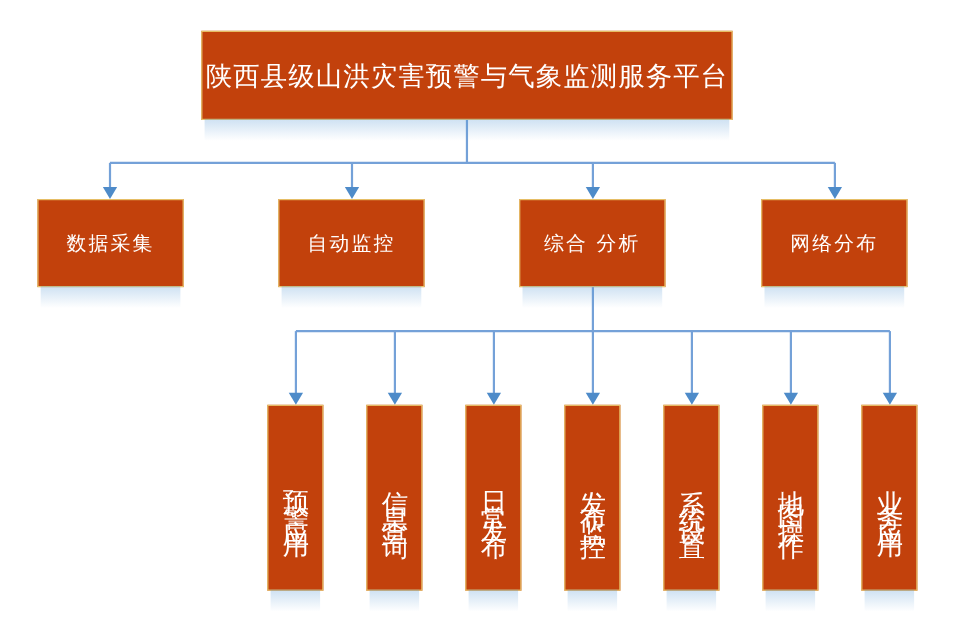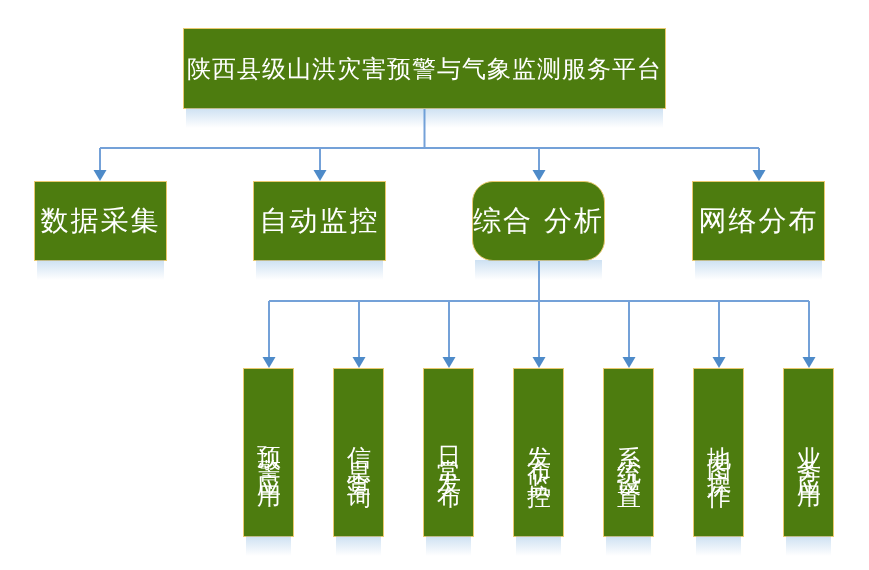--- a/index.html
+++ b/index.html
@@ -17,21 +17,21 @@
   }
   svg.connectors {
     position: absolute;
     left: 0; top: 0;
     width: 869px; height: 570px;
     z-index: 1;
     pointer-events: none;
   }
   .node {
     position: absolute;
-    background: #4d7c0f;
+    background: #c2410c;
     border: 1px solid #E9C96E;
     color: #ffffff;
     display: flex;
     align-items: center;
     justify-content: center;
     box-sizing: border-box;
     z-index: 2;
     text-align: center;
   }
   
@@ -46,26 +46,26 @@
   }
   .node-root {
     left: 183px; top: 28px;
     width: 483px; height: 81px;
     font-size: 24px;
     letter-spacing: 1px;
   }
   .node-l2 {
     top: 181px;
     width: 133px; height: 80px;
-    font-size: 28px;
+    font-size: 18px;
     letter-spacing: 2px;
   }
   .l2-0 { left: 34px; }
   .l2-1 { left: 253px; justify-content: center; }
-  .l2-2 { left: 472px; border-radius: 21px; }
+  .l2-2 { left: 472px; }
   .l2-3 { left: 692px; font-family: Liberation Serif, serif; }
   .node-l3 {
     top: 368px;
     width: 51px; height: 169px;
     font-size: 24px;
   }
   .node-l3 .vtext {
     writing-mode: vertical-rl;
     text-orientation: upright;
     letter-spacing: 13px;

